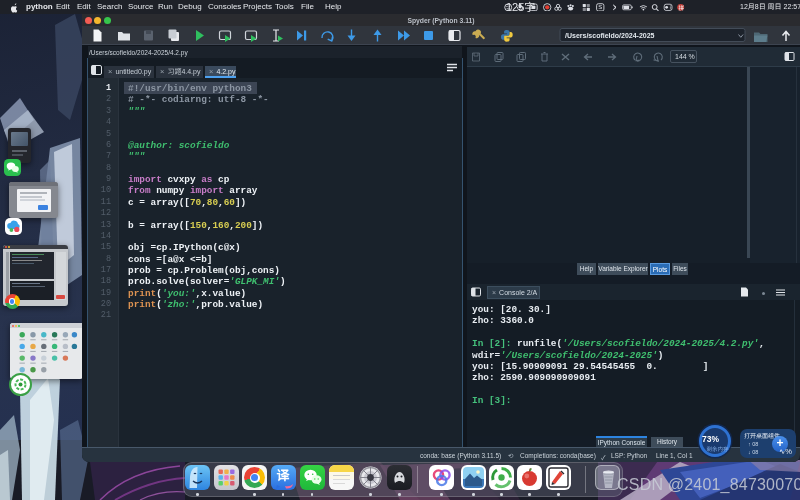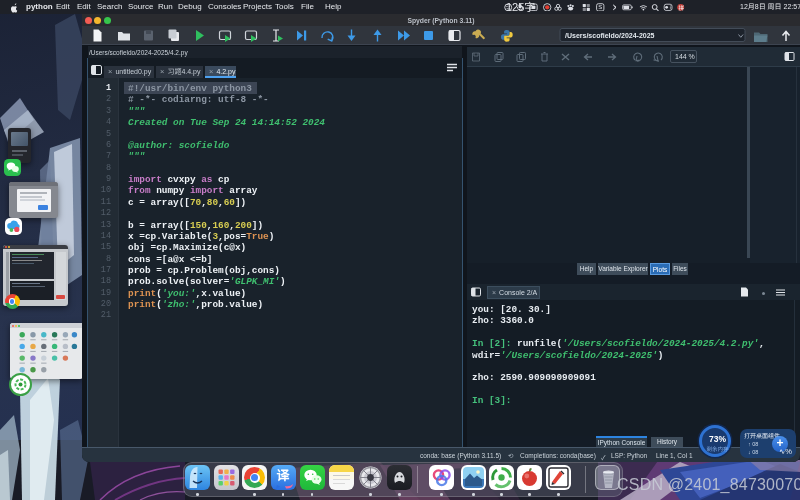--- a/index.html
+++ b/index.html
@@ -241,29 +241,27 @@
     <div class="ln" style="top:186.9px">17</div>
     <div class="ln" style="top:198.3px">18</div>
     <div class="ln" style="top:209.7px">19</div>
     <div class="ln" style="top:221.1px">20</div>
     <div class="ln" style="top:232.4px">21</div>
   </div>
   <div class="abs" style="left:42px;top:68.2px;width:133px;height:12px;background:#3c4554"></div>
   <div class="cl" style="top:69px"><span class="cmt">#!/usr/bin/env python3</span></div>
   <div class="cl" style="top:80.4px"><span class="cmt"># -*- codiarng: utf-8 -*-</span></div>
   <div class="cl" style="top:91.7px"><span class="str">"""</span></div>
-  <div class="cl" style="top:103.1px"><span class="str">Created on Tue Sep 24 14:14:52 2024</span></div>
   <div class="cl" style="top:125.9px"><span class="str">@author: scofieldo</span></div>
   <div class="cl" style="top:137.2px"><span class="str">"""</span></div>
   <div class="cl" style="top:160px"><span class="kw">import</span> cvxpy <span class="kw">as</span> cp</div>
   <div class="cl" style="top:171.3px"><span class="kw">from</span> numpy <span class="kw">import</span> array</div>
   <div class="cl" style="top:182.7px">c = array([<span class="num">70</span>,<span class="num">80</span>,<span class="num">60</span>])</div>
   <div class="cl" style="top:205.5px">b = array([<span class="num">150</span>,<span class="num">160</span>,<span class="num">200</span>])</div>
-  <div class="cl" style="top:216.8px">x =cp.Variable(<span class="num">3</span>,pos=<span class="bi">True</span>)</div>
-  <div class="cl" style="top:228.2px">obj =cp.Maximize(c@x)</div>
+  <div class="cl" style="top:228.2px">obj =cp.IPython(c@x)</div>
   <div class="cl" style="top:239.6px">cons =[a@x &lt;=b]</div>
   <div class="cl" style="top:262.3px">prob.solve(solver=<span class="str">'GLPK_MI'</span>)</div>
   <div class="cl" style="top:250.9px">prob = cp.Problem(obj,cons)</div>
   <div class="cl" style="top:273.7px"><span class="bi">print</span>(<span class="str">'you:'</span>,x.value)</div>
   <div class="cl" style="top:285.1px"><span class="bi">print</span>(<span class="str">'zho:'</span>,prob.value)</div>
   <div id="plotstb" class="abs">
     <svg width="333" height="20" viewBox="0 0 333 20">
       <g fill="#5f6d7a">
         <path d="M5.5 6 h7 v8 h-7 z M7 6 v3 h4 v-3" stroke="#5f6d7a" stroke-width="0.8" fill="none"></path>
         <rect x="28" y="7.5" width="6" height="7" rx="0.8" fill="none" stroke="#5f6d7a" stroke-width="1"></rect>
@@ -309,20 +307,21 @@
       </svg>
   </div>
   <div id="console" class="abs">
     <div class="abs" style="left:327px;top:0;width:1px;height:136px;background:#242f3b"></div>
   </div>
   <div class="abs" style="left:35.5px;top:64px;width:1px;height:369px;background:#2a333d"></div>
   <div class="conln" style="top:290px">you: [20. 30.]</div>
   <div class="conln" style="top:301.4px">zho: 3360.0</div>
   <div class="conln" style="top:324.1px"><span class="grn">In [2]: </span>runfile(<span class="str">'/Users/scofieldo/2024-2025/4.2.py'</span>,</div>
   <div class="conln" style="top:335.5px">wdir=<span class="str">'/Users/scofieldo/2024-2025'</span>)</div>
+  <div class="conln" style="top:346.9px">you: [15.90909091 29.54545455  0.        ]</div>
   <div class="conln" style="top:358.2px">zho: 2590.909090909091</div>
   <div class="conln" style="top:381px"><span class="grn">In [3]:</span></div>
   <div id="conbot" class="abs">
     <div class="btab" style="left:129px;top:0;width:51px;height:11px;line-height:10px;font-size:6.5px;background:#2e3c49;border-top:2px solid #2d84e0;color:#dbe4ec">IPython Console</div>
     <div class="btab" style="left:184px;top:1px;width:32px;height:10px;line-height:10px;font-size:6.5px">History</div>
   </div>
   <div id="statusbar" class="abs">
     <span style="left:338px">conda: base (Python 3.11.5)</span>
     <span style="left:426px;color:#a8b2bc">⟲</span>
     <span style="left:438px">Completions: conda(base)</span>
@@ -535,16 +534,16 @@
       <circle cx="9.5" cy="9.5" r="2" fill="#2d9838"></circle>
     </svg></div>
 
 <div id="memw" class="abs" style="left:740px;top:429px;width:56px;height:29px;border-radius:7px;background:#1d3f6e"></div>
 <div id="memw2" class="abs" style="left:744px;top:431px;color:#e8eef6;font-size:6px;z-index:41">打开桌面组件</div>
 <div class="abs" style="left:748px;top:441px;color:#c8d6e8;font-size:5.5px;z-index:41">↑ 08</div>
 <div class="abs" style="left:748px;top:449px;color:#c8d6e8;font-size:5.5px;z-index:41">↓ 08</div>
 <div class="abs" style="left:772px;top:436px;width:16px;height:16px;border-radius:50%;background:linear-gradient(180deg,#4a90ec,#2463c8);z-index:41;color:#fff;font-size:12px;text-align:center;line-height:15px;font-weight:bold">+</div>
 <div class="abs" style="left:779px;top:447px;color:#e6ebf2;font-size:7.5px;z-index:43">∿%</div>
 <div class="abs" style="left:699px;top:425px;width:32px;height:32px;border-radius:50%;background:#1a3a6e;border:3.5px solid #2e72d2;z-index:42;box-shadow:0 0 0 1.5px rgba(18,40,80,0.9)">
-  <div style="position:absolute;left:0;top:6px;width:31px;text-align:center;color:#fff;font-size:8.5px;font-weight:bold">73%</div>
+  <div style="position:absolute;left:0;top:6px;width:31px;text-align:left;color:#fff;font-size:8.5px;font-weight:bold">73%</div>
   <div style="position:absolute;left:0;top:17px;width:31px;text-align:center;color:#7fa8e0;font-size:5.5px">剩余内存</div>
 </div>
 <div id="watermark" class="abs">CSDN @2401_84730070</div>
 
 </body></html>

